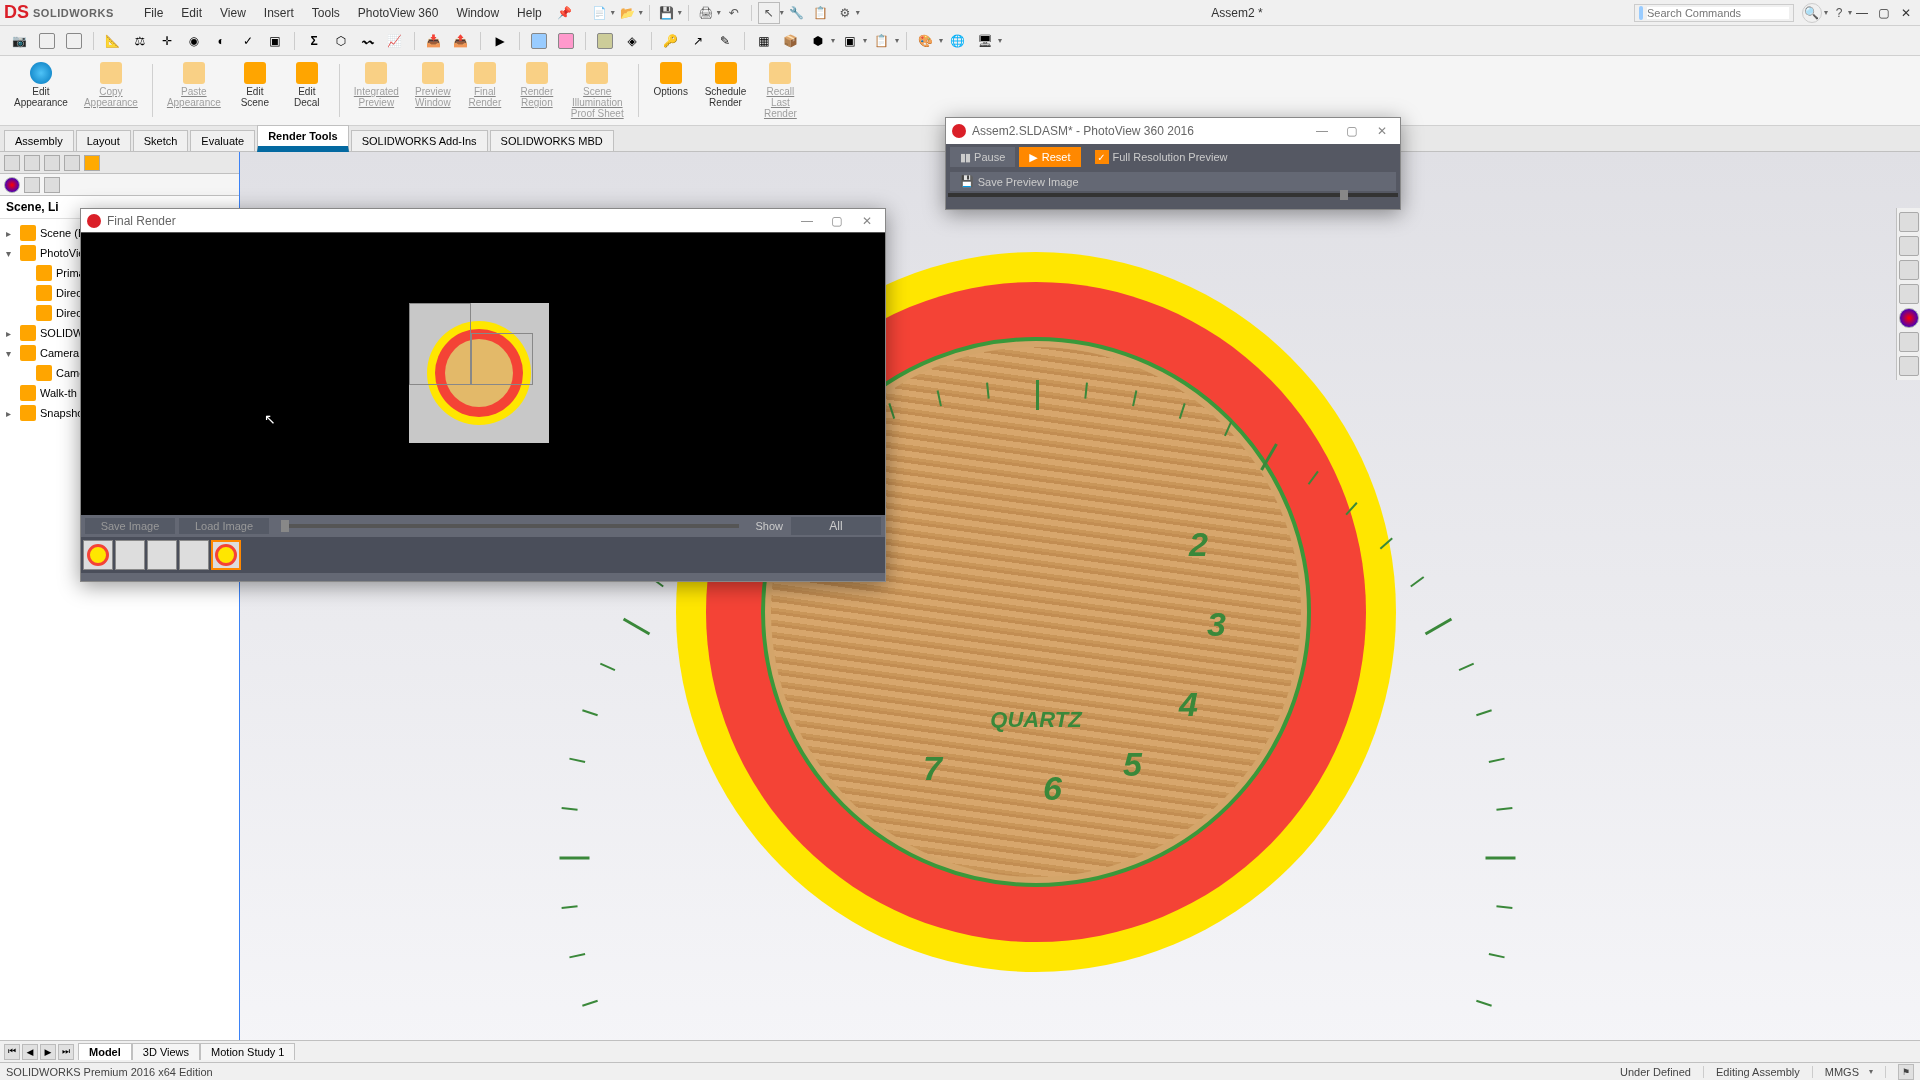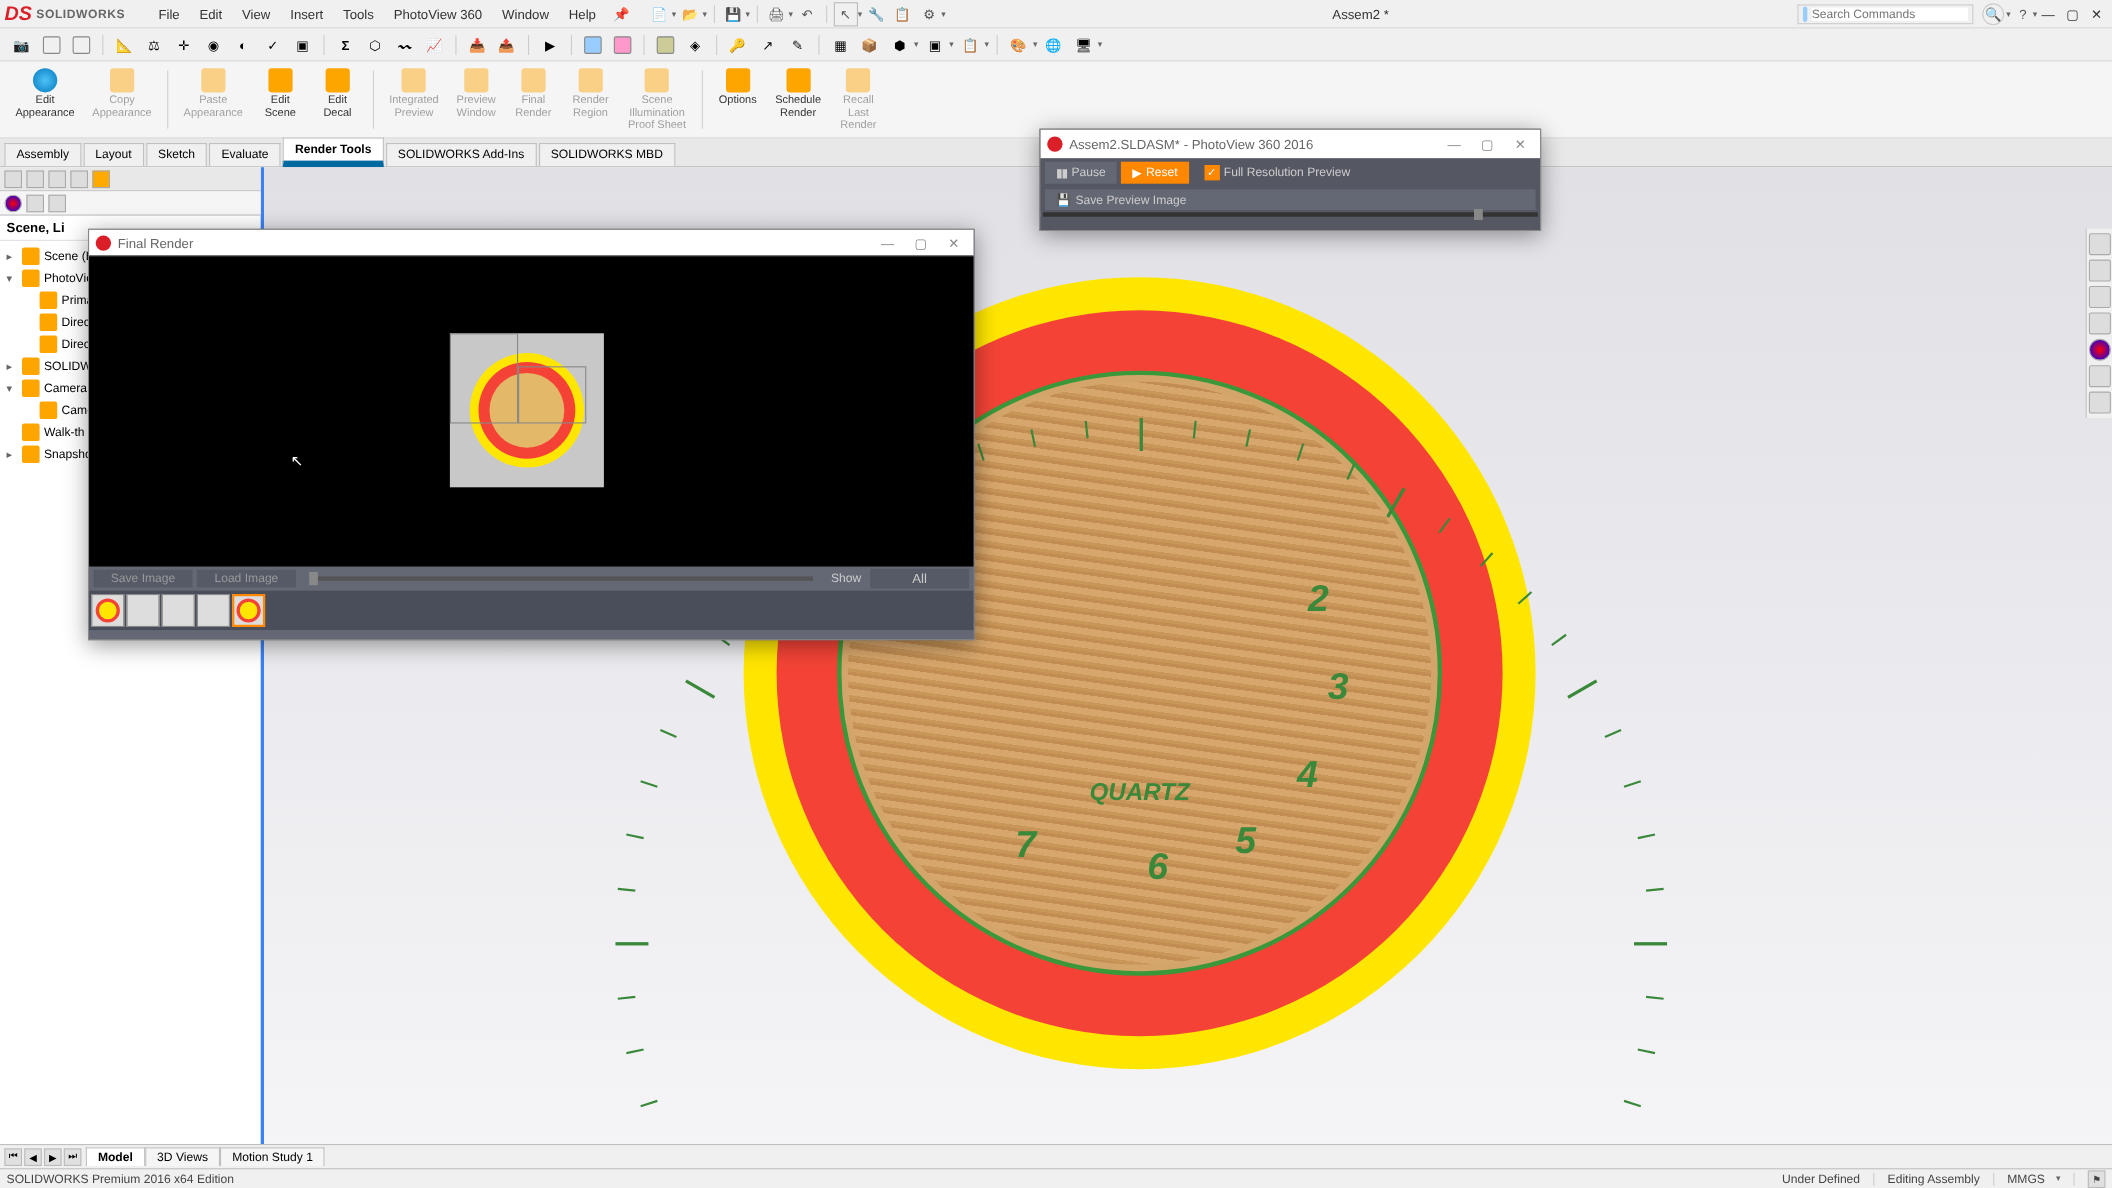--- a/index.html
+++ b/index.html
@@ -1,21 +1,21 @@
 <!DOCTYPE html>
 <html><head>
 <meta charset="utf-8">
 <style>
 * { margin: 0; padding: 0; box-sizing: border-box; font-family: "Segoe UI", Arial, sans-serif; }
 body { width: 1920px; height: 1080px; background: #fff; overflow: hidden; position: relative; font-size: 12px; }
 
 
 .titlebar { height: 26px; background: #f0f0f0; border-bottom: 1px solid #d0d0d0; display: flex; align-items: center; padding: 0 4px; }
 .sw-logo { width: 120px; height: 20px; display: flex; align-items: center; gap: 4px; }
-.sw-logo-icon { color: #da1f28; font-size: 18px; font-style: italic; font-weight: bold; }
+.sw-logo-icon { color: #da1f28; font-size: 18px; font-weight: bold; }
 .sw-logo-text { color: #666; font-size: 11px; font-weight: 600; letter-spacing: 0.5px; }
 .menubar { display: flex; gap: 2px; margin-left: 12px; }
 .menu-item { padding: 3px 8px; color: #333; cursor: pointer; }
 .pin-icon { margin-left: 8px; color: #666; }
 .doc-toolbar { display: flex; gap: 2px; margin-left: 16px; align-items: center; }
 .tb-btn { width: 22px; height: 22px; display: flex; align-items: center; justify-content: center; color: #555; cursor: pointer; }
 .tb-sep { width: 1px; height: 16px; background: #ccc; margin: 0 4px; }
 .dropdown-arrow { font-size: 8px; color: #666; margin-left: -2px; }
 .doc-name { margin-left: auto; margin-right: auto; color: #333; padding: 0 200px 0 180px; }
 .search-box { display: flex; align-items: center; border: 1px solid #ccc; padding: 1px 4px; width: 160px; margin-right: 8px; }
@@ -27,34 +27,34 @@
 
 
 .toolbar2 { height: 30px; background: #f0f0f0; border-bottom: 1px solid #d0d0d0; display: flex; align-items: center; padding: 0 8px; gap: 3px; }
 .tb2-btn { width: 24px; height: 24px; display: flex; align-items: center; justify-content: center; cursor: pointer; }
 .tb2-icon { width: 16px; height: 16px; border: 1px solid #888; border-radius: 2px; }
 .tb2-sep { width: 1px; height: 18px; background: #ccc; margin: 0 4px; }
 
 
 .ribbon { height: 70px; background: #f5f5f5; border-bottom: 1px solid #d0d0d0; display: flex; padding: 4px 8px; gap: 4px; }
 .ribbon-item { display: flex; flex-direction: column; align-items: center; justify-content: flex-start; padding: 2px 6px; min-width: 48px; cursor: pointer; }
-.ribbon-item.disabled { opacity: 0.45; }
+.ribbon-item.disabled { opacity: 0.45; text-decoration: underline; }
 .ribbon-icon { width: 22px; height: 22px; background: #ffa500; border-radius: 3px; margin-bottom: 2px; }
 .ribbon-icon.globe { background: radial-gradient(#4fc3f7,#0277bd); border-radius: 50%; }
 .ribbon-label { font-size: 10px; color: #333; text-align: center; line-height: 1.1; }
 .ribbon-sep { width: 1px; background: #d0d0d0; margin: 4px 4px; }
 
 
 .tabs { background: #e8e8e8; border-bottom: 1px solid #c0c0c0; display: flex; height: 26px; align-items: flex-end; padding-left: 4px; }
 .tab { padding: 4px 10px; border: 1px solid #c0c0c0; border-bottom: none; background: #f0f0f0; margin-right: 2px; font-size: 11px; cursor: pointer; }
 .tab.active { background: #fff; font-weight: bold; border-bottom: 6px solid #0369a1; position: relative; top: 1px; }
 
 
 .main { position: absolute; top: 152px; left: 0; right: 0; bottom: 28px; display: flex; }
-.left-panel { width: 240px; border-right: 3px solid #3b82f6; display: flex; flex-direction: column; background: #fff; }
+.left-panel { width: 240px; border-right: 1px solid #3b82f6; display: flex; flex-direction: column; background: #fff; }
 .panel-top-strip { height: 22px; background: #e8e8e8; border-bottom: 1px solid #c0c0c0; display: flex; align-items: center; padding: 0 4px; gap: 4px; }
 .pts-icon { width: 16px; height: 16px; background: #ddd; border: 1px solid #aaa; }
 .panel-mid-strip { height: 22px; background: #f5f5f5; border-bottom: 1px solid #c0c0c0; display: flex; align-items: center; padding: 0 4px; gap: 4px; }
 .tree-title { padding: 4px 6px; font-size: 12px; font-weight: bold; border-bottom: 1px solid #e0e0e0; }
 .tree { padding: 4px 2px; overflow: hidden; }
 .tree-node { display: flex; align-items: center; padding: 2px 4px; gap: 4px; white-space: nowrap; }
 .tree-toggle { width: 10px; font-size: 10px; color: #666; }
 .tree-icon { width: 16px; height: 16px; background: #ffa500; border-radius: 2px; flex-shrink: 0; }
 .tree-label { font-size: 11px; }
 .tree-node.indent1 { padding-left: 20px; }

